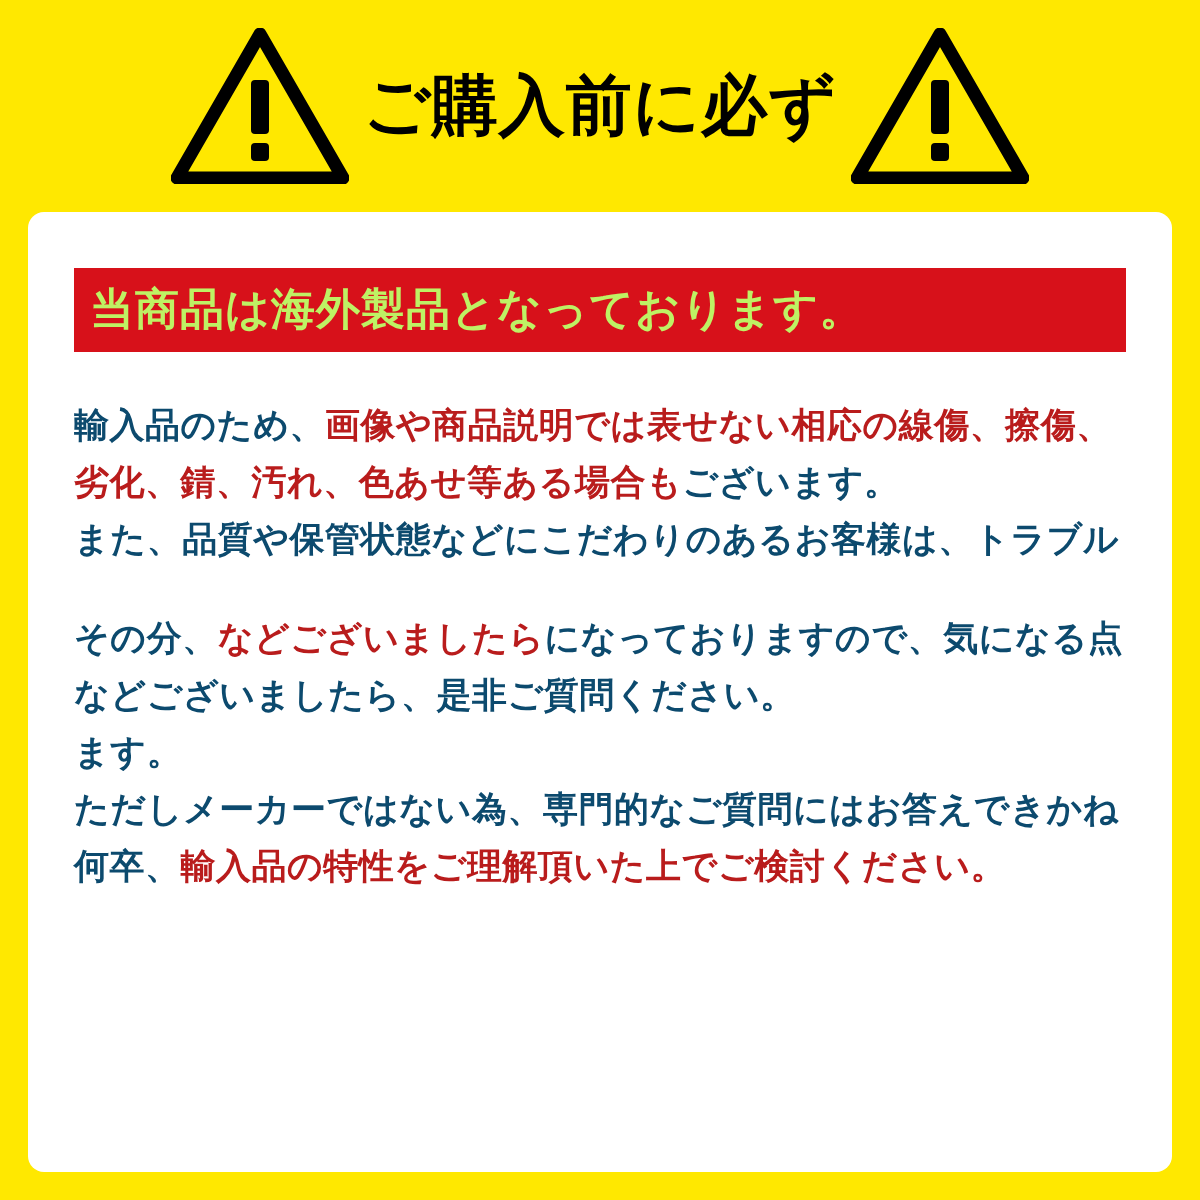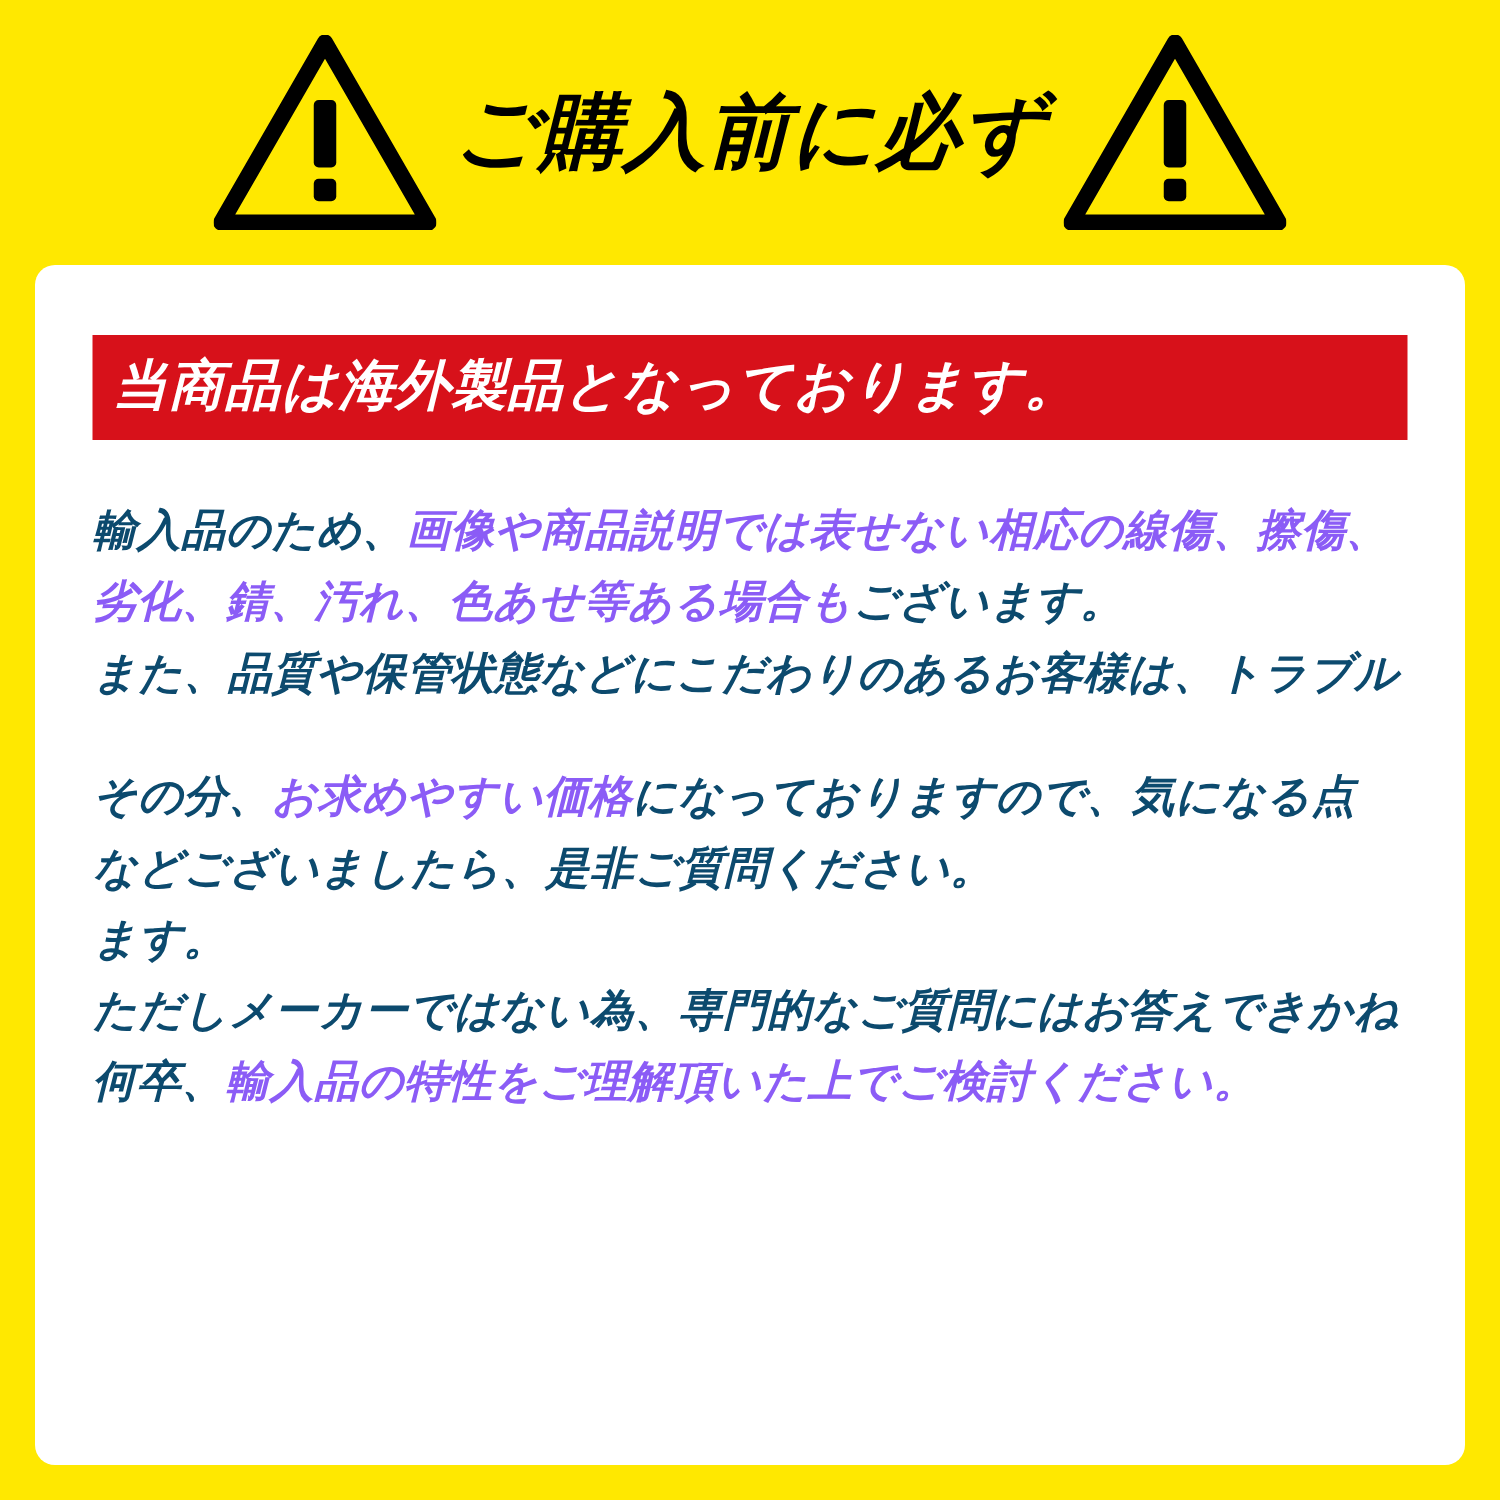--- a/index.html
+++ b/index.html
@@ -12,21 +12,20 @@
     background: #ffe800;
     font-family: "Liberation Sans", sans-serif;
     overflow: hidden;
   }
   .page {
     position: relative;
     width: 1200px;
     height: 1200px;
     background: #ffe800;
     box-sizing: border-box;
-    font-style: italic;
   }
 
   
   .header {
     position: absolute;
     top: 8px;
     left: 0;
     width: 1200px;
     height: 196px;
     display: flex;
@@ -59,21 +58,21 @@
     width: 1144px;
     height: 960px;
     background: #ffffff;
     border-radius: 16px;
     box-sizing: border-box;
     padding: 56px 46px 40px 46px;
   }
 
   .banner {
     background: #d7111a;
-    color: #ffffff;
+    color: #bef264;
     font-size: 44px;
     font-weight: bold;
     line-height: 1.5;
     letter-spacing: 1px;
     padding: 8px 16px 10px 16px;
     box-sizing: border-box;
     display: block;
     white-space: nowrap;
   }
 
@@ -85,21 +84,21 @@
     letter-spacing: 0.5px;
     font-weight: bold;
   }
   .body-block p {
     margin: 0;
   }
   .gap {
     height: 42px;
   }
   .hl {
-    color: #8b5cf6;
+    color: #b91c1c;
   }
   .blk {
     color: #0c4a6e;
   }
 </style>
 </head>
 <body>
 
 <div class="page">
 
@@ -128,21 +127,21 @@
     <div class="banner">当商品は海外製品となっております。</div>
 
     <div class="body-block">
       <div id="para-1">
           <p><span class="blk">輸入品のため、</span><span class="hl">画像や商品説明では表せない相応の線傷、擦傷、</span></p>
           <p><span class="hl">劣化、錆、汚れ、色あせ等ある場合も</span><span class="blk">ございます。</span></p>
           <p><span class="blk">また、品質や保管状態などにこだわりのあるお客様は、トラブル</span></p>
         </div>
       <div class="gap"></div>
       <div id="para-2">
-          <p><span class="blk">その分、</span><span class="hl">お求めやすい価格</span><span class="blk">になっておりますので、気になる点</span></p>
+          <p><span class="blk">その分、</span><span class="hl">などございましたら</span><span class="blk">になっておりますので、気になる点</span></p>
           <p><span class="blk">などございましたら、是非ご質問ください。</span></p>
           <p><span class="blk">ます。</span></p>
           <p><span class="blk">ただしメーカーではない為、専門的なご質問にはお答えできかね</span></p>
           <p><span class="blk">何卒、</span><span class="hl">輸入品の特性をご理解頂いた上でご検討ください。</span></p>
         </div>
     </div>
 
   </div>
 
 </div>

